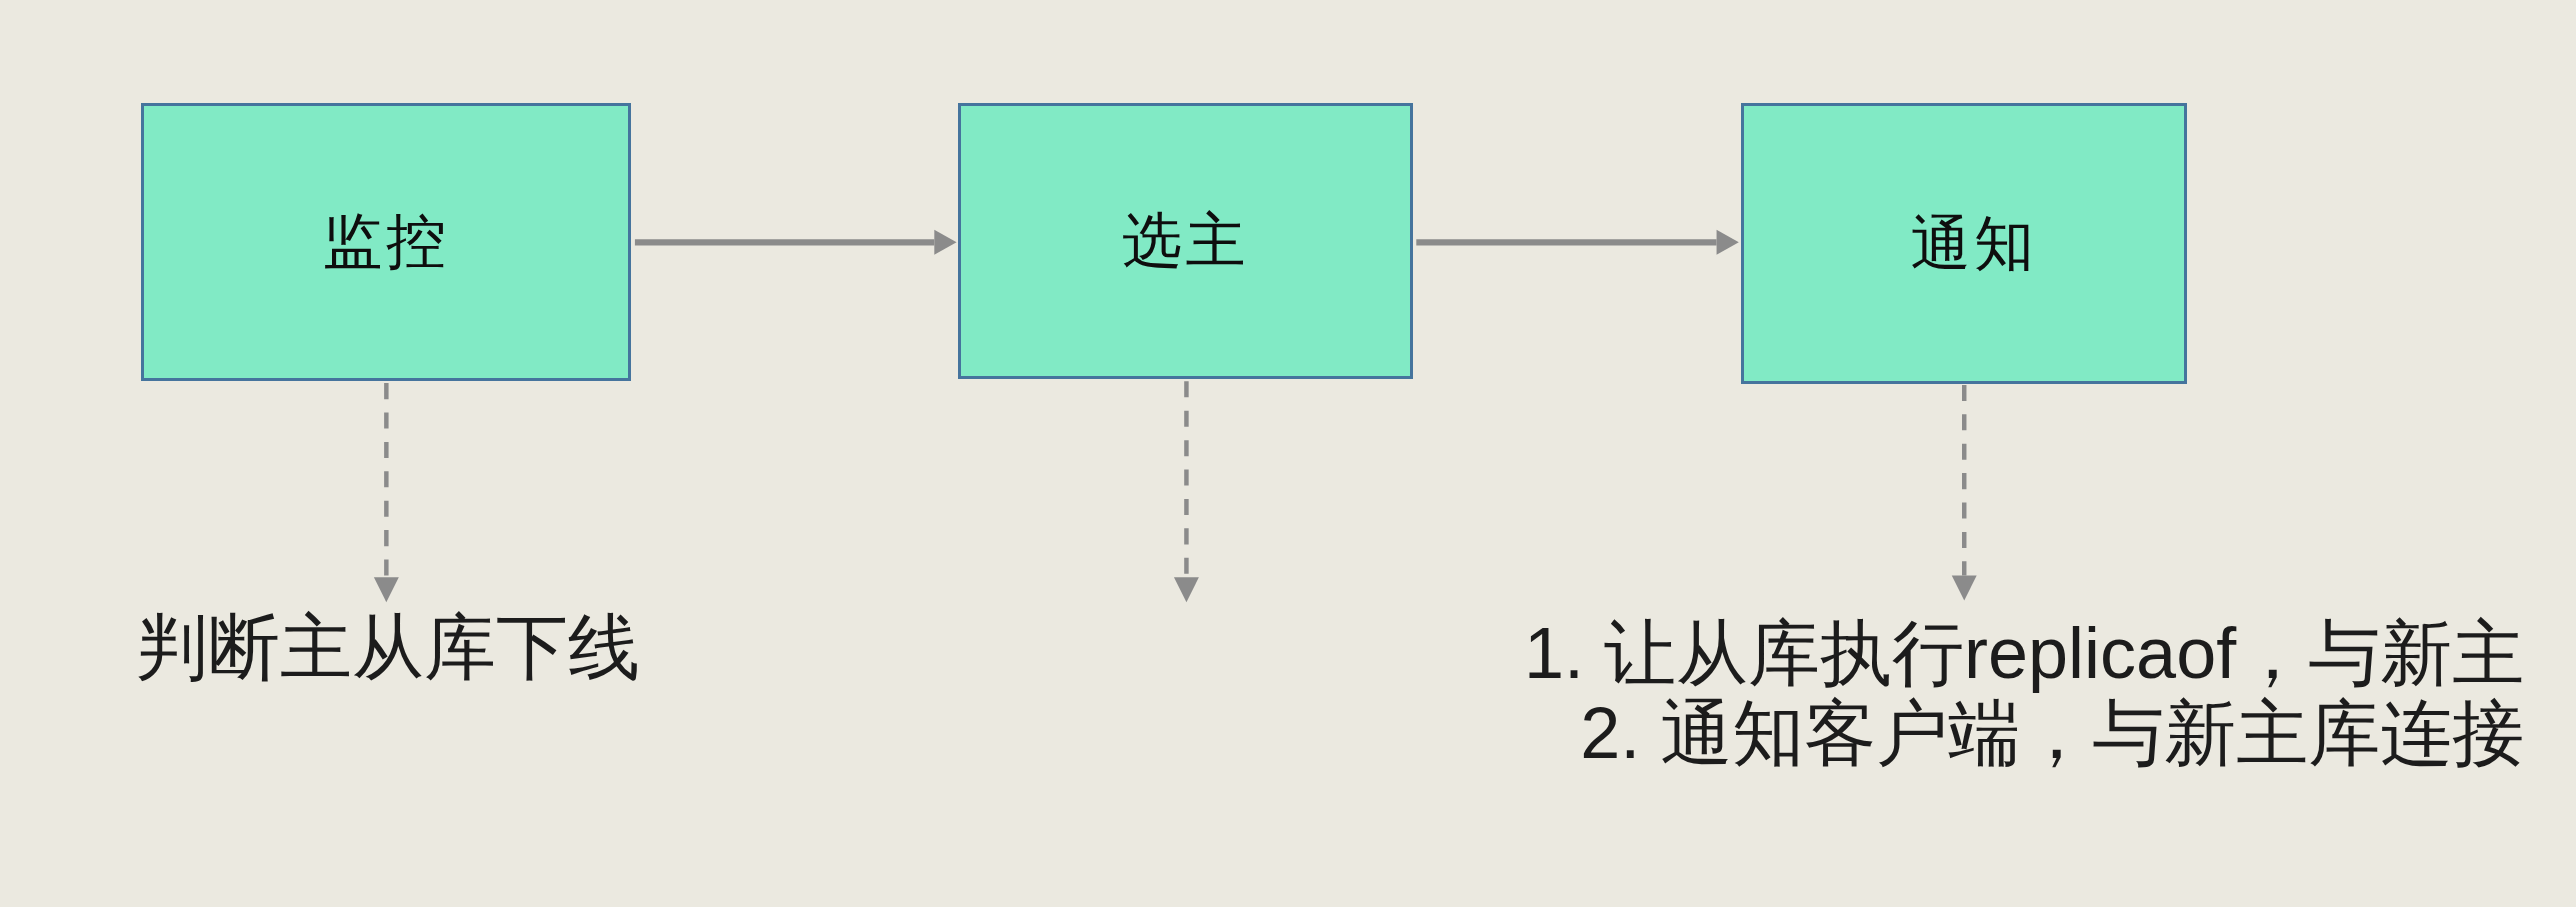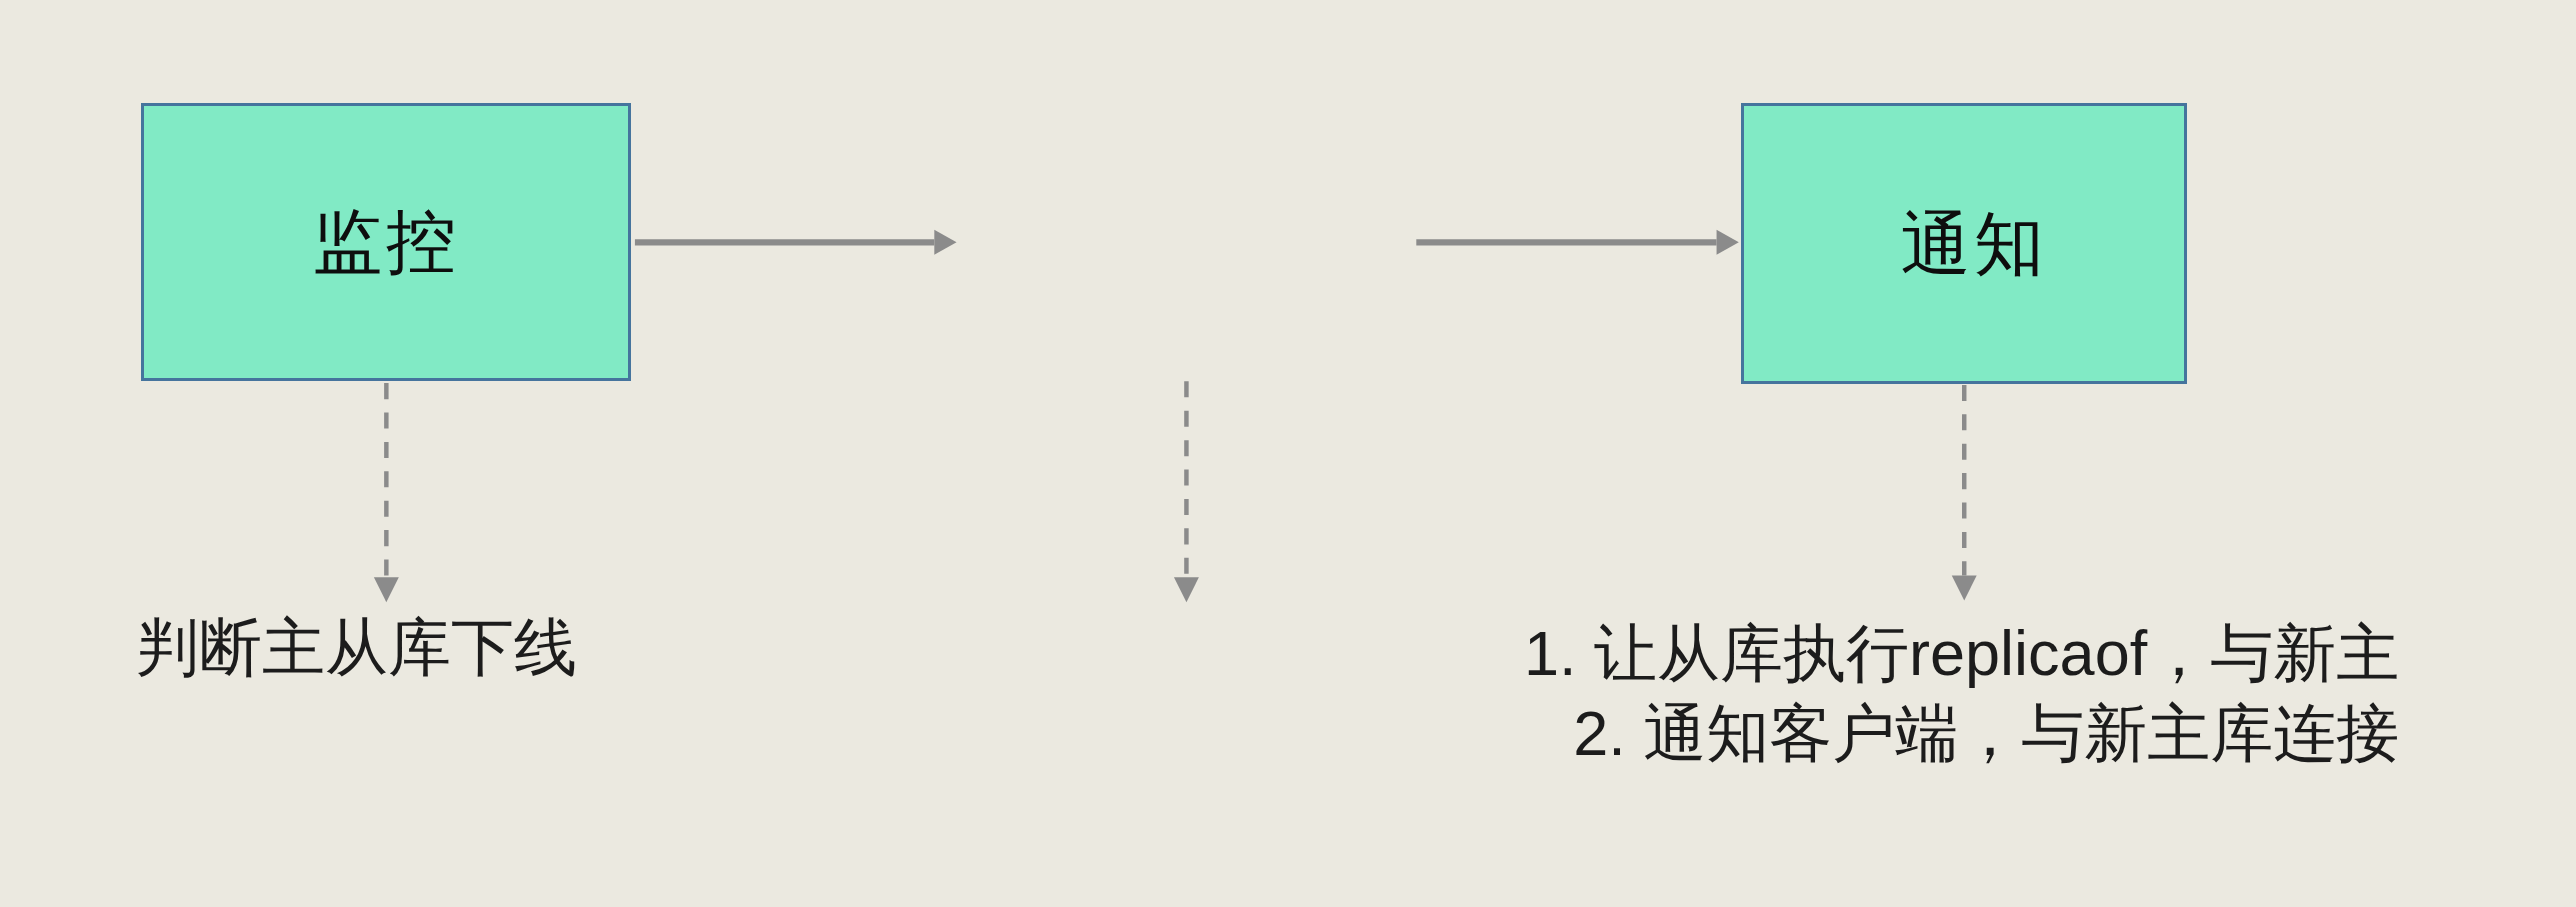--- a/index.html
+++ b/index.html
@@ -32,35 +32,35 @@
 
   .step-box {
     position: absolute;
     background: var(--box-fill);
     border: 3.6px solid var(--box-border);
     display: flex;
     align-items: center;
     justify-content: center;
   }
   .step-box .step-label {
-    font-size: 70px;
+    font-size: 60px;
     line-height: 1;
     color: #0E0E0E;
     letter-spacing: 3.6px;
     white-space: nowrap;
   }
 
   #box-monitor { left: 141px; top: 103px; width: 490px; height: 278px; }
   #box-elect   { left: 958px; top: 103px; width: 455px; height: 276px; }
   #box-notify  { left: 1741px; top: 103px; width: 446px; height: 281px; padding-left: 20px; }
 
   .note {
     position: absolute;
     color: var(--ink);
-    font-size: 63px;
+    font-size: 72px;
     line-height: 80px;
     white-space: nowrap;
   }
   #note-monitor { left: 136px;  top: 607px; }
   #note-elect   { left: 989px; top: 607px; }
   #note-notify  { left: 1524px; top: 613px; text-align: right; }
 </style>
 </head>
 <body>
 
@@ -91,20 +91,23 @@
     <g>
       <line x1="2204" y1="432" x2="2204" y2="646" stroke="currentColor" stroke-width="5" stroke-dasharray="18 15"></line>
       <polygon points="2190,646 2218,646 2204,674" fill="currentColor"></polygon>
     </g>
   </svg>
 
   <div class="step-box" id="box-monitor">
     <span class="step-label">监控</span>
   </div>
 
+  <div class="step-box" id="box-elect">
+    <span class="step-label">选主</span>
+  </div>
 
   <div class="step-box" id="box-notify">
     <span class="step-label">通知</span>
   </div>
 
   <div class="note" id="note-monitor">
     <div>判断主从库下线</div>
   </div>
 
 

